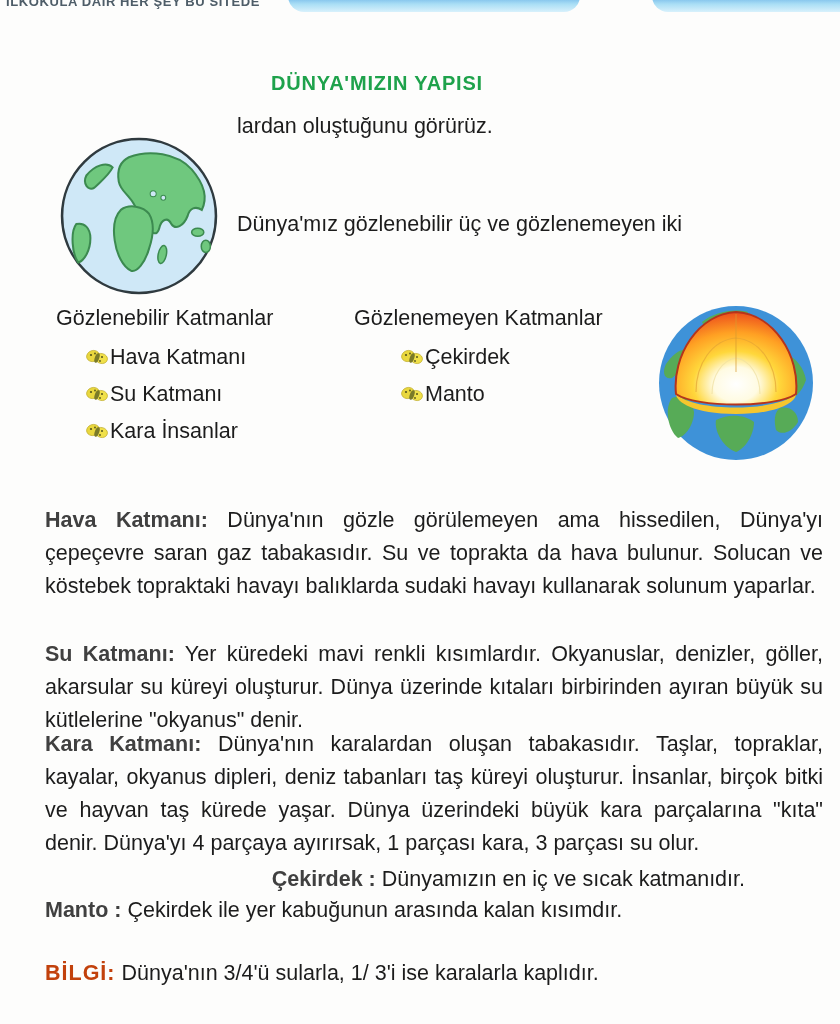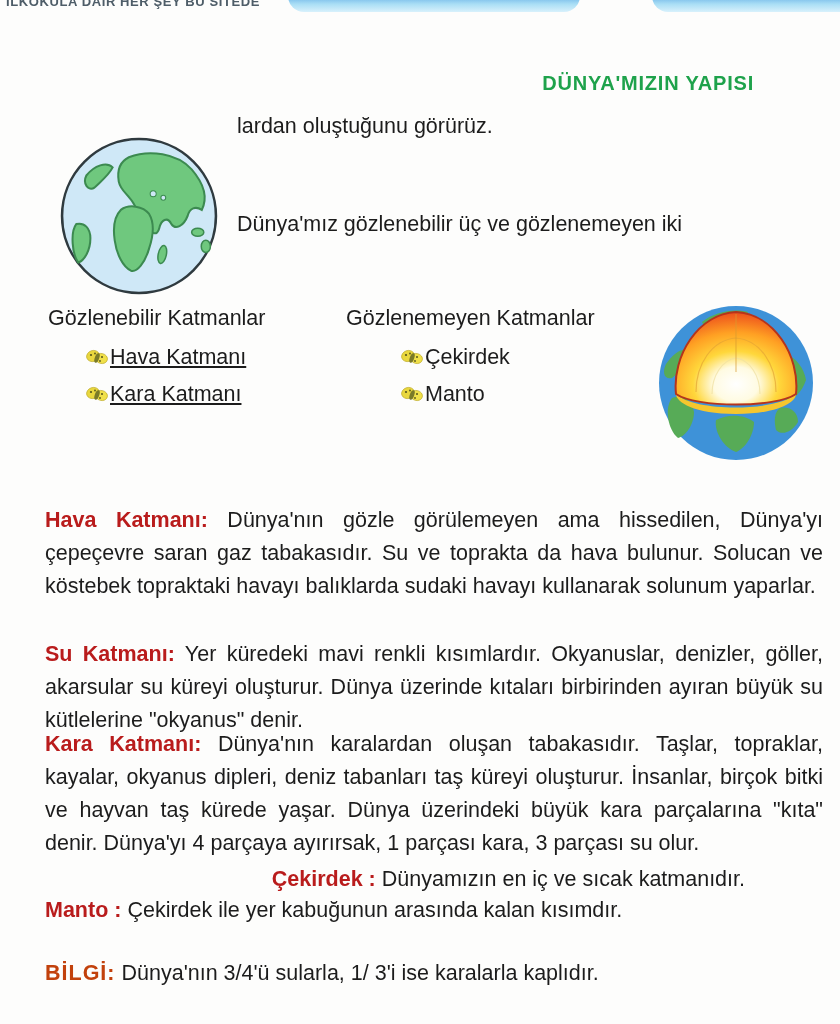--- a/index.html
+++ b/index.html
@@ -15,50 +15,50 @@
     white-space:nowrap;
   }
   .pill {
     position:absolute; top:-20px; height:32px; border-radius:16px;
     background:linear-gradient(#2f6fc4 0%, #5ea9e4 45%, #a9def5 75%, #d8f1fc 100%);
   }
   .pill-1 { left:288px; width:292px; }
   .pill-2 { left:652px; width:210px; }
 
   .title {
-    position:absolute; left:0; top:72px; width:754px; text-align:right;
+    position:absolute; left:0; top:72px; width:754px; text-align:center;
     font-size:20px; font-weight:bold; color:#1ea24b; letter-spacing:0.8px;
   }
 
   .globe-left { position:absolute; left:58px; top:134px; width:162px; height:164px; }
   .globe-cutaway { position:absolute; left:650px; top:302px; width:172px; height:162px; }
 
   .intro { position:absolute; left:237px; width:588px; font-size:21.5px; line-height:33px; }
   .intro-1 { top:110px; }
   .intro-2 { top:208px; }
 
   .layer-col { position:absolute; top:306px; font-size:21.5px; }
   .col-observable { left:48px; width:300px; }
   .col-unobservable { left:346px; width:300px; }
-  .layer-header { font-weight:normal; margin:0 0 8px 0; font-size:21.5px; }
+  .layer-header { font-weight:normal; margin:0 0 8px 8px; font-size:21.5px; }
   .layer-item { display:flex; align-items:center; height:37px; }
-  .col-observable .layer-item { margin-left:38px;text-decoration:underline; }
+  .col-observable .layer-item { margin-left:38px; }
   .col-unobservable .layer-item { justify-content:flex-start; margin-left:55px; }
   .bullet-icon { width:22px; height:17px; margin-right:2px; flex:0 0 auto; }
 
   .sec {
     position:absolute; left:45px; width:778px;
     font-size:21.5px; line-height:33px; text-align:justify;
   }
   .sec-0 { top:482px; }
   .sec-1 { top:609px;margin-top:29px; }
   .sec-2 { top:706px; }
   .sec-3 { top:841px; width:700px; text-align:right; }
   .sec-4 { top:872px; width:700px; text-align:left; }
-  .heading-red { color:#b91c1c; font-weight:bold; }
+  .heading-red { color:#404040; font-weight:bold; }
   .info-line { position:absolute; left:45px; top:935px; width:778px; font-size:21.5px; line-height:33px; }
   .info-label { color:#c2410c; font-weight:bold; letter-spacing:1px; }
 </style>
 </head>
 <body>
 
 <svg width="0" height="0" style="position:absolute">
   <defs>
     <symbol id="butterfly" viewBox="0 0 22 17">
       <ellipse cx="7" cy="7" rx="6.5" ry="5.5" fill="#e9d73e" stroke="#b9a51d" stroke-width="0.6" transform="rotate(-18 7 7)"></ellipse>
@@ -114,21 +114,27 @@
     <div class="layer-item">
       <svg class="bullet-icon">
           <use href="#butterfly"></use>
         </svg>
       <span>Hava Katmanı</span>
     </div>
     <div class="layer-item">
       <svg class="bullet-icon">
           <use href="#butterfly"></use>
         </svg>
-      <span>Kara Katmanı</span>
+      <span>Su Katmanı</span>
+    </div>
+    <div class="layer-item">
+      <svg class="bullet-icon">
+          <use href="#butterfly"></use>
+        </svg>
+      <span>Kara İnsanlar</span>
     </div>
   </div>
 
   <div class="layer-col col-unobservable">
     <div class="layer-header">Gözlenemeyen Katmanlar</div>
     <div class="layer-item">
       <svg class="bullet-icon">
           <use href="#butterfly"></use>
         </svg>
       <span>Çekirdek</span>

